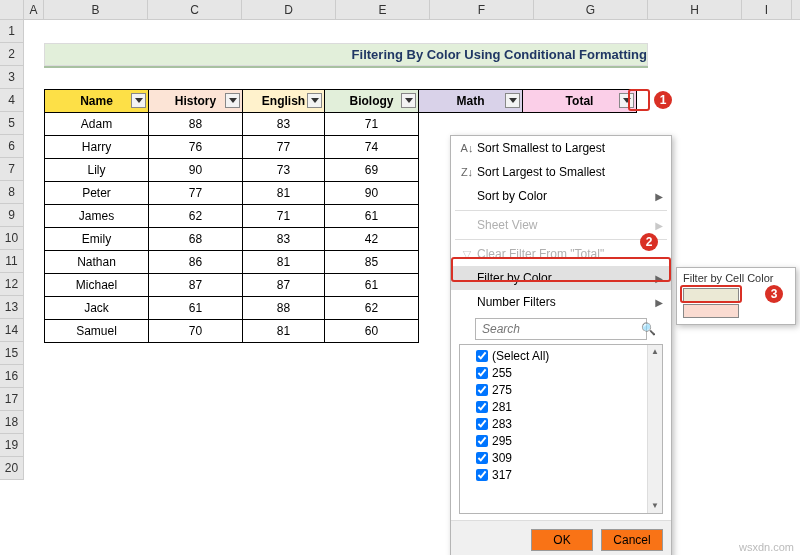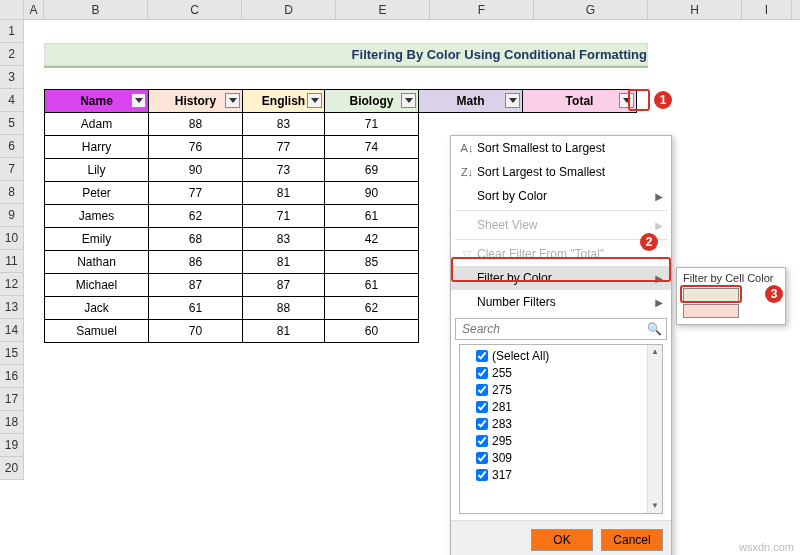--- a/index.html
+++ b/index.html
@@ -18,21 +18,21 @@
 .grid { position: relative; flex: 1; }
 
 
 .title-bar { position: absolute; left: 20px; top: 23px; width: 604px; height: 23px; background: #e2efda; border: 1px solid #dbdbdb; text-align: right; font-weight: bold; font-size: 13px; line-height: 21px; color: #203764; }
 .title-underline { position: absolute; left: 20px; top: 45px; width: 604px; height: 3px; border-bottom: 2px solid #a8c1a1; }
 
 
 .data-table { position: absolute; left: 20px; top: 69px; border-collapse: collapse; }
 .data-table th, .data-table td { border: 1px solid #000; height: 23px; text-align: center; padding: 0 4px; font-size: 12px; position: relative; }
 .data-table th { font-weight: bold; }
-.th-name { width: 104px; background: #d946ef; }
+.th-name { width: 104px; background: #fde047; }
 .th-hist { width: 94px; background: #fce4d6; }
 .th-eng  { width: 82px; background: #fff2cc; }
 .th-bio  { width: 94px; background: #e2efda; }
 .th-math { width: 104px; background: #d9d2e9; }
 .th-total{ width: 114px; background: #fbcfe8; }
 .filter-btn { position: absolute; right: 2px; top: 3px; width: 15px; height: 15px; background: #f3f3f3; border: 1px solid #888; display: flex; align-items: center; justify-content: center; }
 .filter-btn::after { content: ""; border-left: 4px solid transparent; border-right: 4px solid transparent; border-top: 5px solid #333; }
 
 
 .callout { position: absolute; width: 18px; height: 18px; border-radius: 50%; background: #d93025; color: #fff; font-weight: bold; font-size: 12px; line-height: 18px; text-align: center; z-index: 30; }
@@ -42,32 +42,32 @@
 .menu { position: absolute; left: 450px; top: 135px; width: 222px; background: #fff; border: 1px solid #b5b5b5; box-shadow: 2px 2px 6px rgba(0,0,0,0.25); font-size: 12px; z-index: 20; }
 .menu-row { display: flex; align-items: center; height: 24px; padding: 0 8px 0 6px; position: relative; }
 .menu-row.hover { background: #e1e1e1; }
 .menu-row.disabled { color: #b0b0b0; }
 .menu-icon { width: 20px; text-align: center; color: #666; font-size: 11px; }
 .menu-row.disabled .menu-icon { color: #c9c9c9; }
 .menu-label { flex: 1; }
 .menu-arrow { color: #666; font-size: 10px; }
 .menu-row.disabled .menu-arrow { color: #c9c9c9; }
 .menu-sep { height: 1px; background: #ddd; margin: 2px 4px; }
-.search-box { margin: 4px 4px; height: 22px; border: 1px solid #b5b5b5; display: flex; align-items: center; padding: 0 4px; }
+.search-box { margin: 4px 24px; height: 22px; border: 1px solid #b5b5b5; display: flex; align-items: center; padding: 0 4px; }
 .search-box input { flex: 1; border: none; outline: none; font-size: 12px; font-style: italic; color: #888; }
 .checklist { margin: 2px 8px 6px 8px; height: 170px; border: 1px solid #b5b5b5; overflow: hidden; position: relative; padding: 2px 0; }
 .checklist .scroll { position: absolute; right: 0; top: 0; bottom: 0; width: 15px; background: #f0f0f0; border-left: 1px solid #ddd; }
 .checklist .scroll .up, .checklist .scroll .down { height: 14px; text-align: center; font-size: 8px; color: #666; line-height: 14px; }
 .check-item { display: flex; align-items: center; height: 17px; padding-left: 12px; font-size: 12px; }
 .check-item input { margin-right: 4px; width: 12px; height: 12px; }
 .menu-buttons { display: flex; justify-content: flex-end; gap: 8px; padding: 8px; border-top: 1px solid #ddd; background: #f0f0f0; }
 .menu-buttons button { width: 62px; height: 22px; font-size: 12px; border: 1px solid #999; background: #f97316; }
 
 
-.submenu { position: absolute; left: 676px; top: 267px; width: 110px; background: #fff; border: 1px solid #b5b5b5; box-shadow: 2px 2px 6px rgba(0,0,0,0.25); font-size: 11px; padding: 4px 6px; z-index: 22; }
+.submenu { position: absolute; left: 676px; top: 267px; width: 120px; background: #fff; border: 1px solid #b5b5b5; box-shadow: 2px 2px 6px rgba(0,0,0,0.25); font-size: 11px; padding: 4px 6px; z-index: 22; }
 .submenu .sub-title { font-weight: normal; color: #333; margin-bottom: 4px; font-size: 11px; }
 .swatch { width: 56px; height: 14px; border: 1px solid #888; margin: 2px 0; }
 .sw1 { background: #ebe9d5; }
 .sw2 { background: #fadbd1; }
 
 .watermark { position: absolute; right: 6px; bottom: 2px; font-size: 11px; color: #bbb; z-index: 40; }
 </style>
 </head>
 <body>
 

